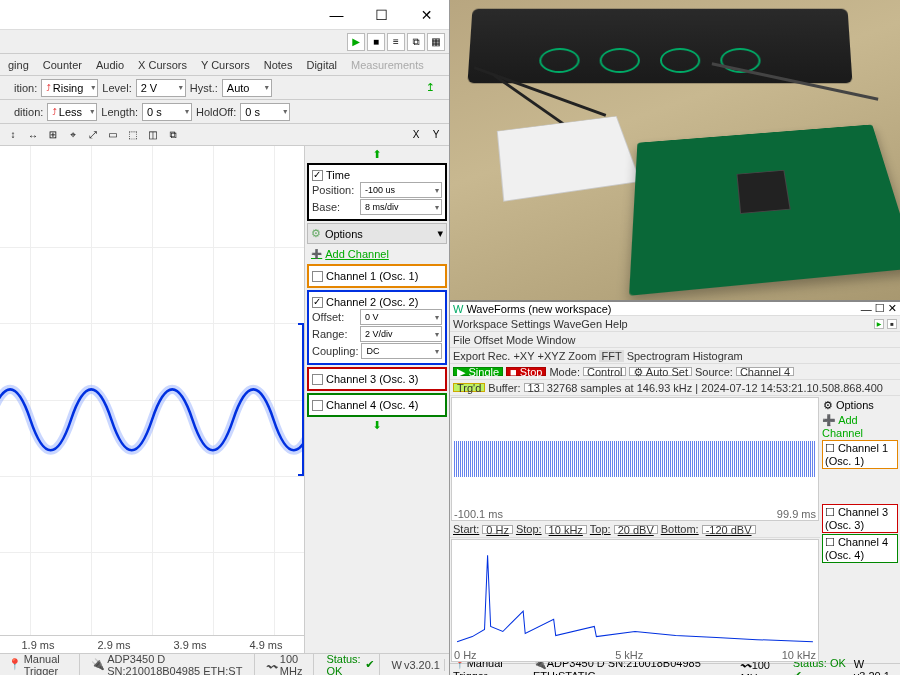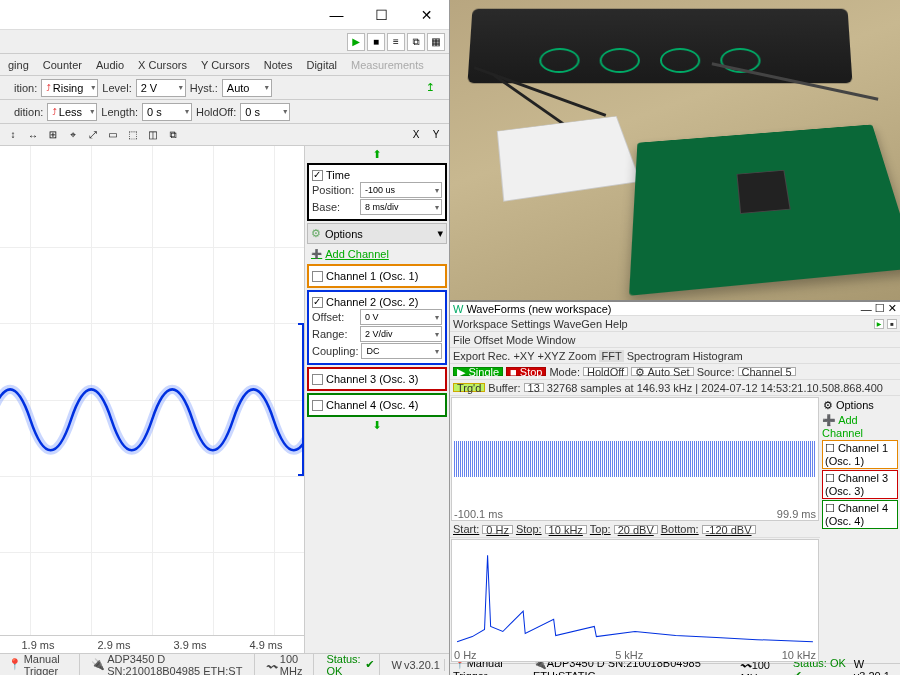--- a/index.html
+++ b/index.html
@@ -63,21 +63,21 @@
 .mini-titlebar { height: 14px; background: #fff; display: flex; align-items: center; padding: 0 3px; border-bottom: 1px solid #ddd; }
 .mini-row { height: 16px; background: #efefef; display: flex; align-items: center; padding: 0 3px; gap: 3px; border-bottom: 1px solid #ddd; color: #333; }
 .mini-row .tb-icon { width: 10px; height: 10px; font-size: 6px; }
 .mini-plots { flex: 1; display: flex; }
 .mini-plot-main { flex: 1; display: flex; flex-direction: column; text-decoration: underline; }
 .mini-plot { flex: 1; background: #fff; border: 1px solid #ccc; position: relative; margin: 1px; }
 .mini-side { width: 80px; background: #efefef; padding: 2px; font-size: 6px; display: flex; flex-direction: column; gap: 1px; }
 .mini-panel { border: 1px solid #000; background: #fff; padding: 1px 2px; }
 .mini-panel.orange { border-color: #e58600; }
 .mini-panel.blue { border-color: #0030e0; }
-.mini-panel.red { border-color: #c00; }
+.mini-panel.red { border-color: #c00; margin-top: 34px; }
 .mini-panel.green { border-color: #080; }
 .mini-status { height: 12px; background: #efefef; display: flex; align-items: center; padding: 0 3px; gap: 4px; font-size: 6px; border-top: 1px solid #ccc; }
 .dense-wave { position: absolute; top: 35%; left: 2px; right: 2px; height: 30%; background: repeating-linear-gradient(90deg, #0030e0 0 1px, transparent 1px 2px); opacity: .6; }
 .spectrum-svg { position: absolute; inset: 0; }
 .mini-btn { background: #fff; border: 1px solid #aaa; padding: 0 3px; height: 9px; line-height: 9px; display: inline-block; cursor: pointer; }
 .mini-btn.green { background: #0a0; color: #fff; border-color: #080; }
 .mini-btn.red { background: #c00; color: #fff; border-color: #a00; }
 .mini-btn.yellow { background: #bef264; border-color: #ca0; }
 </style>
 </head>
@@ -286,24 +286,24 @@
       <span>+XYZ</span>
       <span>Zoom</span>
       <span style="background:#ddd;padding:0 2px">FFT</span>
       <span>Spectrogram</span>
       <span>Histogram</span>
     </div>
     <div class="mini-row">
       <span class="mini-btn green">▶ <span>Single</span></span>
       <span class="mini-btn red">■ <span>Stop</span></span>
       <span>Mode:</span>
-      <span class="mini-btn">HoldOff</span>
+      <span class="mini-btn">Control</span>
       <span class="mini-btn">⚙ <span>Auto Set</span></span>
       <span>Source:</span>
-      <span class="mini-btn">Channel 5</span>
+      <span class="mini-btn">Channel 4</span>
     </div>
     <div class="mini-row">
       <span class="mini-btn yellow">Trg'd</span>
       <span>Buffer:</span>
       <span class="mini-btn">13</span>
       <span>32768 samples at 146.93 kHz | 2024-07-12 14:53:21.10.508.868.400</span>
     </div>
 
     <div class="mini-plots">
       <div class="mini-plot-main">

